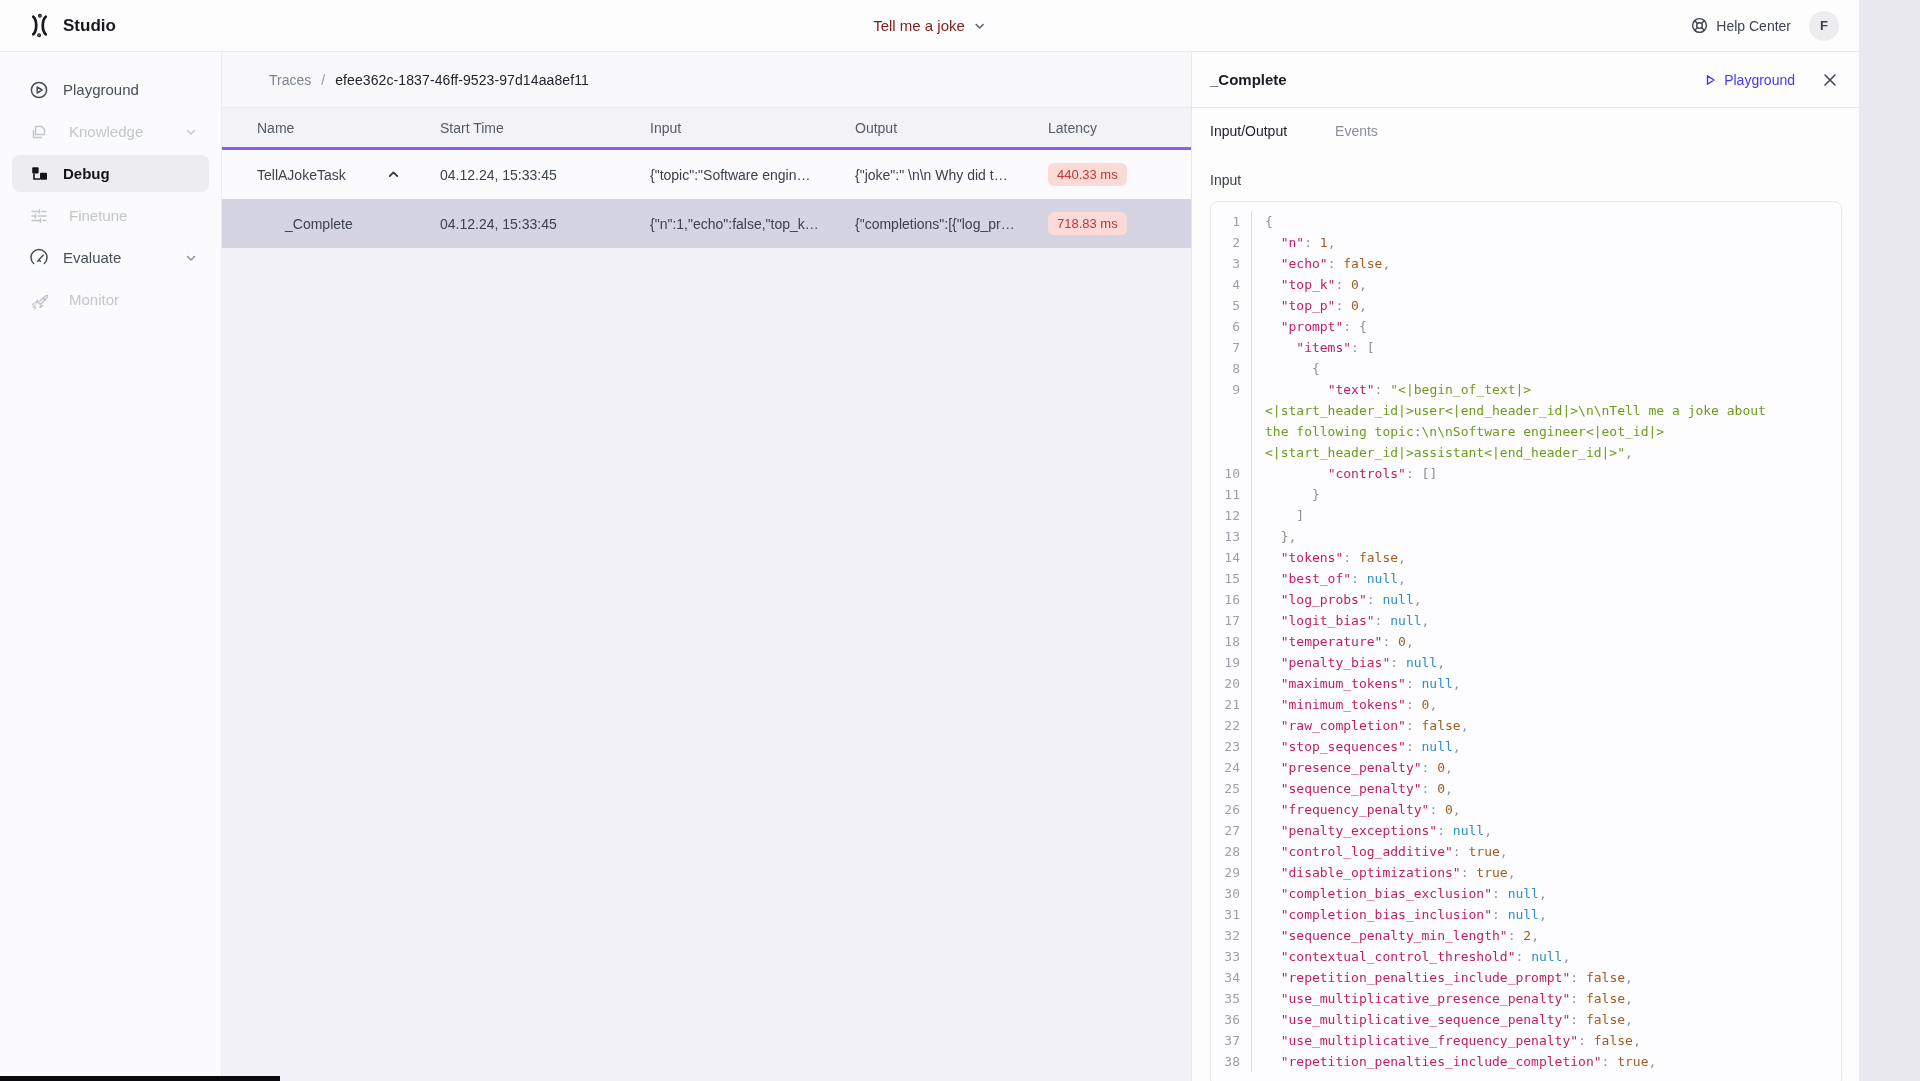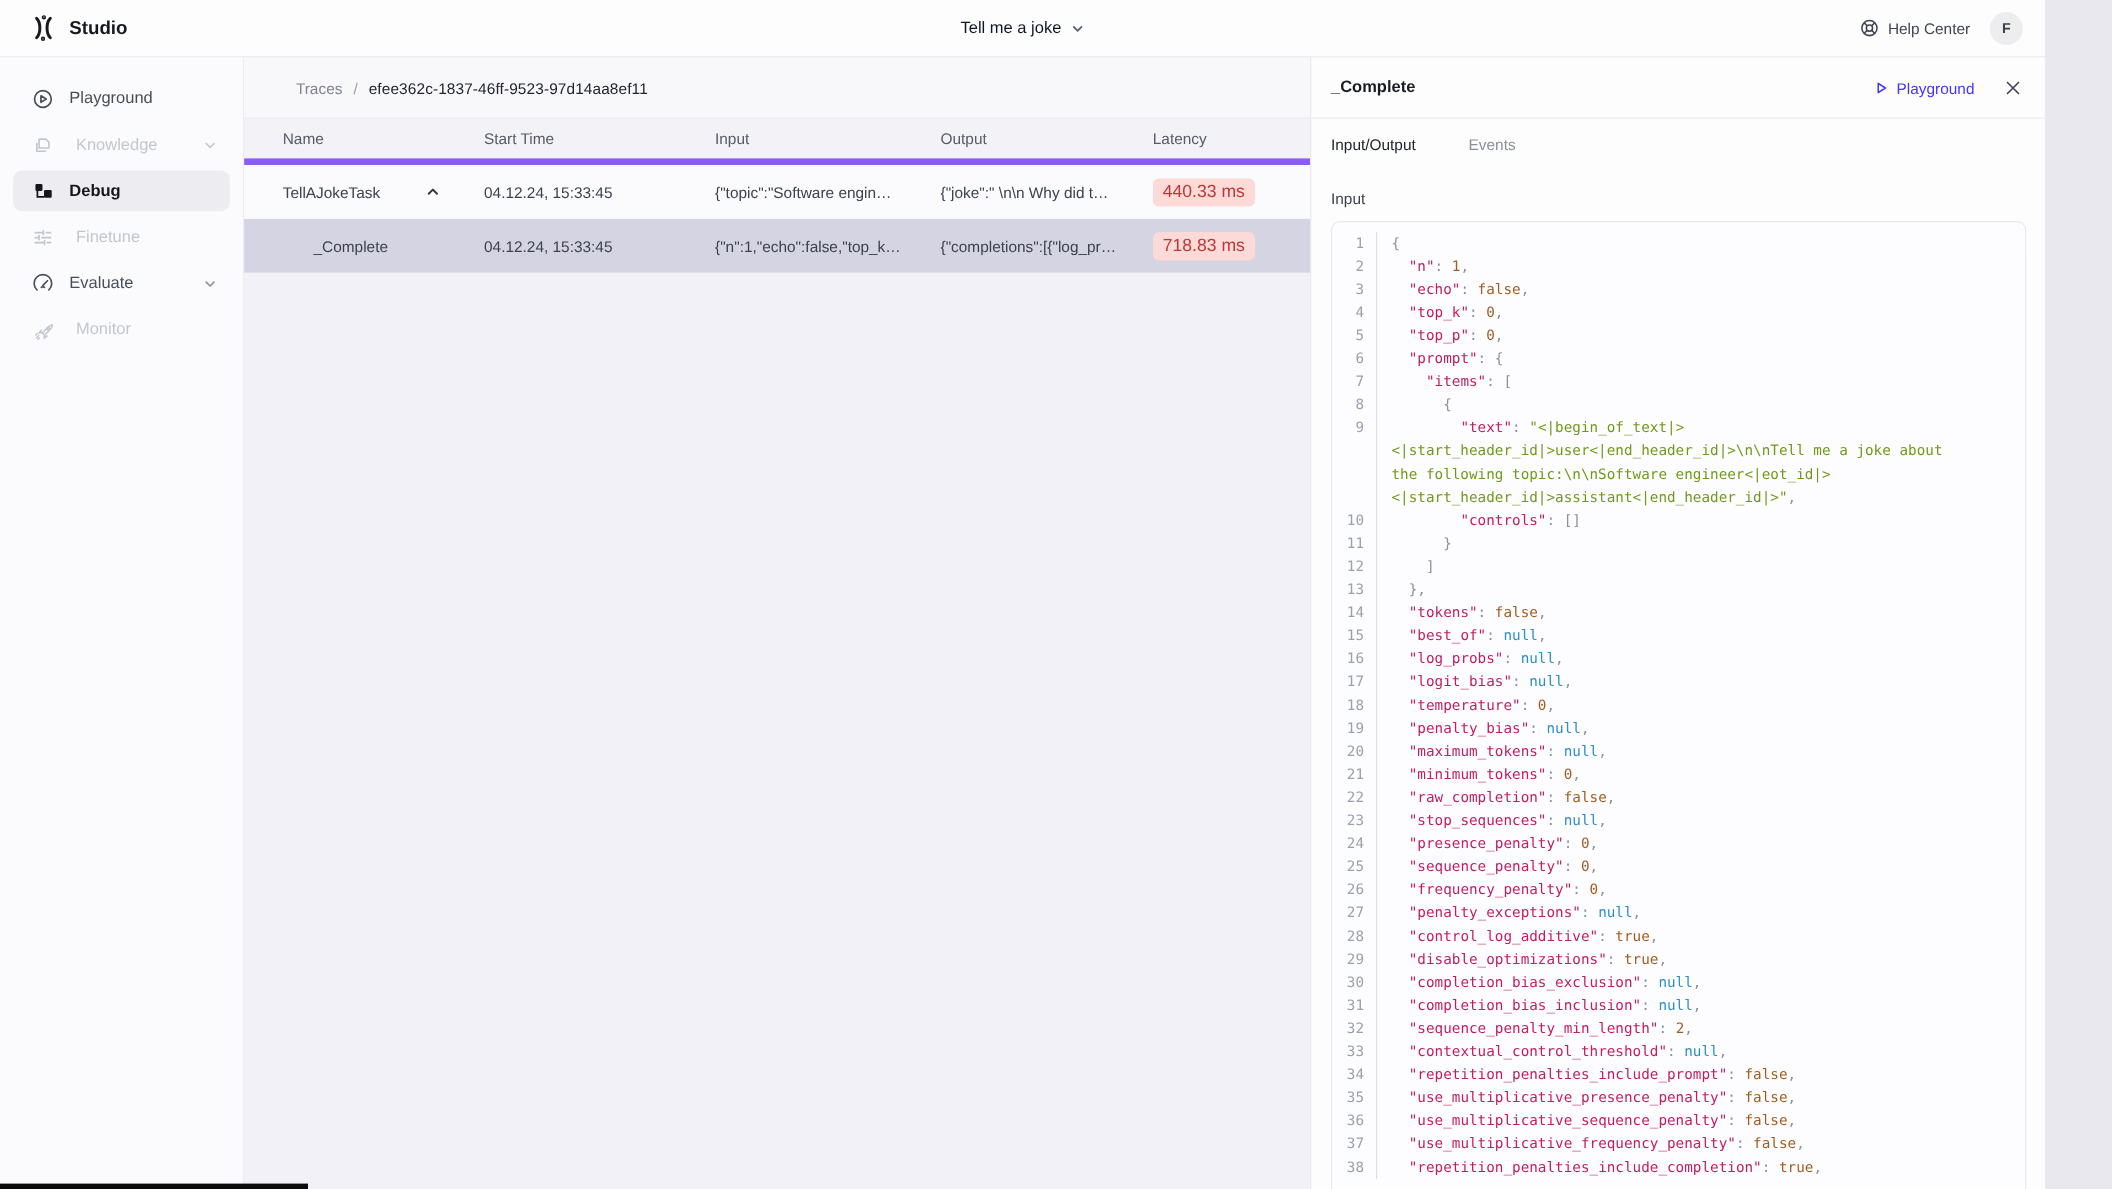--- a/index.html
+++ b/index.html
@@ -6,21 +6,21 @@
   html,body { background:#e8e8ee; }
   .app { width:1859px; height:1081px; position:relative; overflow:hidden;
          background:#f2f1f7; font-family:"Liberation Sans", sans-serif; color:#22252d; }
 
   
   .topbar { height:52px; background:#fdfdfe; border-bottom:1px solid #ebebf0;
             display:flex; align-items:center; position:relative; z-index:3; }
   .brand { display:flex; align-items:center; gap:10px; padding-left:26px;
            font-weight:700; font-size:17px; color:#17191f; }
   .model-select { position:absolute; left:50%; transform:translateX(-50%);
-                  display:flex; align-items:center; gap:9px; font-size:15px; color:#0f172a; cursor:pointer; }
+                  display:flex; align-items:center; gap:9px; font-size:15px; color:#7f1d1d; cursor:pointer; }
   .topbar-right { margin-left:auto; display:flex; align-items:center; gap:18px; padding-right:20px; }
   .help-link { display:flex; align-items:center; gap:8px; font-size:14px; color:#3f4450; cursor:pointer; }
   .avatar { width:30px; height:30px; border-radius:50%; background:#ededf0;
             display:flex; align-items:center; justify-content:center;
             font-size:13px; font-weight:700; color:#3c414c; cursor:pointer; }
 
   
   .shell { display:flex; height:1029px; }
 
   
@@ -35,31 +35,31 @@
 
   
   .main { flex:1; min-width:0; display:flex; flex-direction:column; background:#f2f1f7; }
   .breadcrumb-row { height:56px; flex:none; background:#f8f8fb; border-bottom:1px solid #e9e9ef;
                     display:flex; align-items:center; padding-left:35px; font-size:14px; gap:10px; }
   .crumb-root { color:#7e8390; cursor:pointer;margin-left:12px; }
   .crumb-sep { color:#9a9fab; }
   .crumb-id { font-weight:400; color:#22252d; letter-spacing:.1px; }
 
   .tgrid { display:grid; grid-template-columns:183px 210px 205px 193px 197px 1fr; padding-left:35px; align-items:center; }
-  .thead { height:42px; flex:none; background:#f2f2f7; border-bottom:6px solid #8b5cf6;
+  .thead { height:42px; flex:none; background:#f2f2f7; border-bottom:3px solid #8b5cf6;
            font-size:14px; color:#565b68; }
   .trow { height:49px; flex:none; font-size:14px; color:#3c4150; background:#fbfbfd;
           overflow:hidden; cursor:pointer; }
   .trow.selected { background:#d5d4e3; }
   .cell { white-space:nowrap; overflow:hidden; padding-right:18px; }
   .cell-name { display:flex; align-items:center; }
   .cell-name .expander { margin-left:auto; margin-right:22px; color:#2f333d; display:flex; }
   .cell-name.indented { padding-left:28px; }
   .badge-latency { display:inline-block; background:#fbdad8; color:#bf3636;
-                   padding:4px 9px; border-radius:6px; font-size:16px; }
+                   padding:4px 9px; border-radius:6px; font-size:13px; }
   .badge-status { display:inline-block; background:#d9f5e3; width:46px; height:24px; border-radius:6px; }
   .filler { flex:1; background:#f2f1f7; }
 
   
   .panel { width:668px; flex:none; background:#fdfdfe; border-left:1px solid #e7e7ed;
            display:flex; flex-direction:column; overflow:hidden; }
   .panel-header { height:56px; flex:none; border-bottom:1px solid #ebebf0;
                   display:flex; align-items:center; padding:0 22px 0 18px; }
   .panel-title { font-size:15px; font-weight:700; color:#191c23; }
   .pg-link { margin-left:auto; display:flex; align-items:center; gap:8px;

